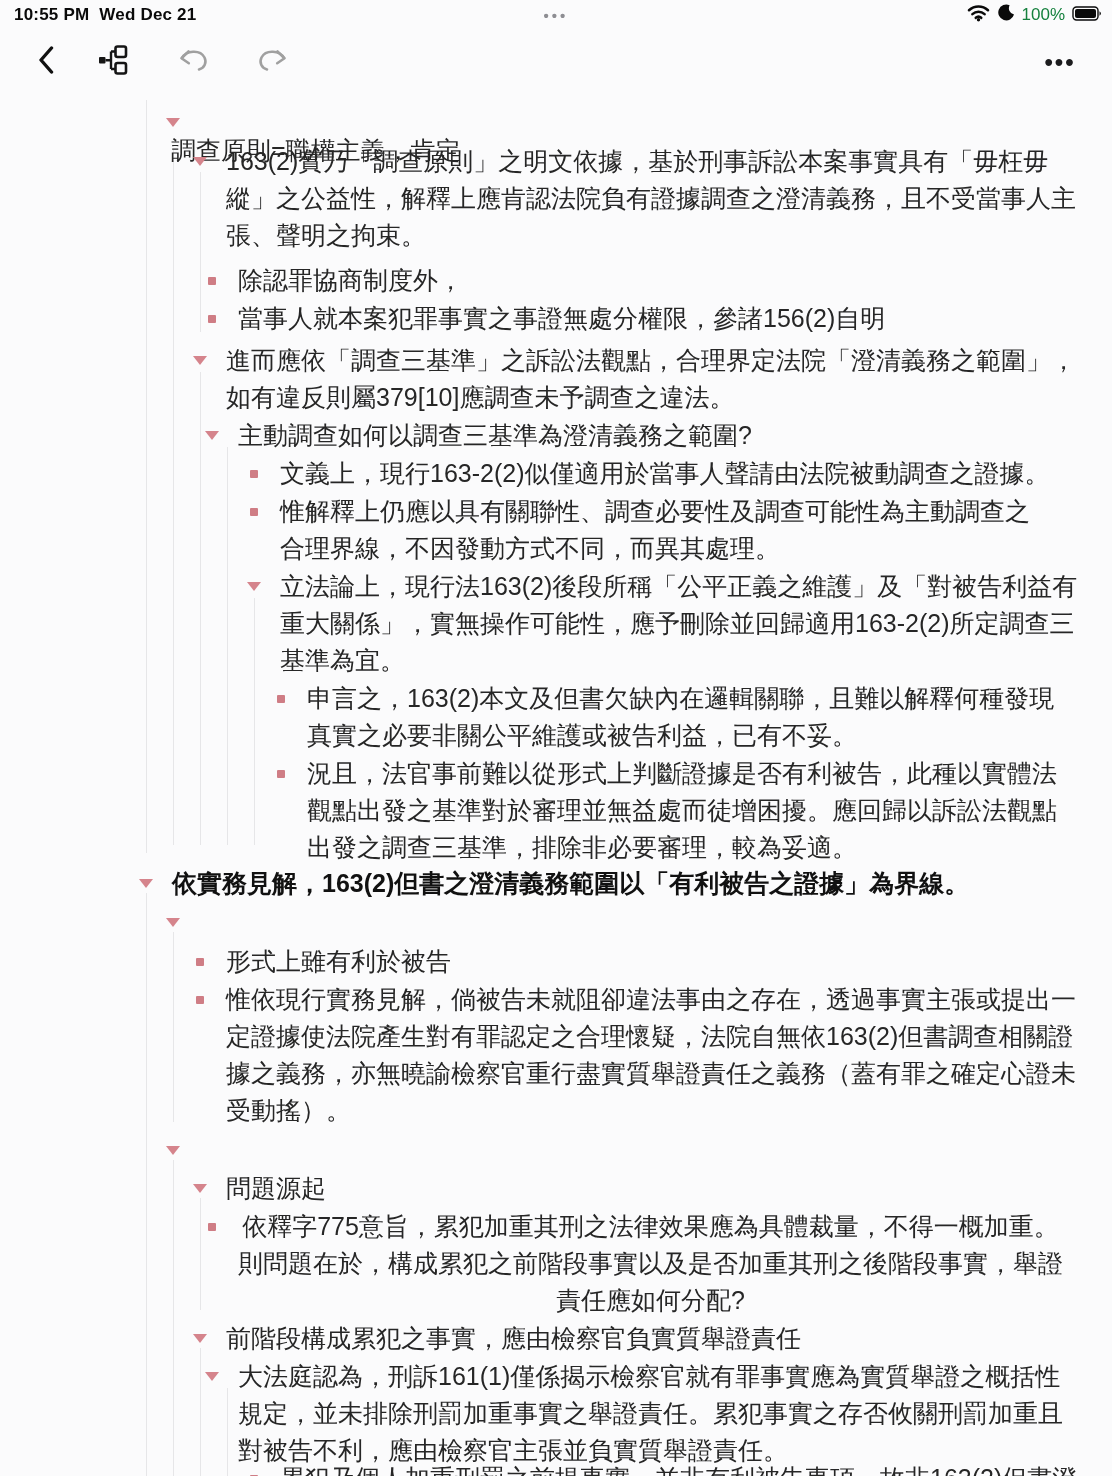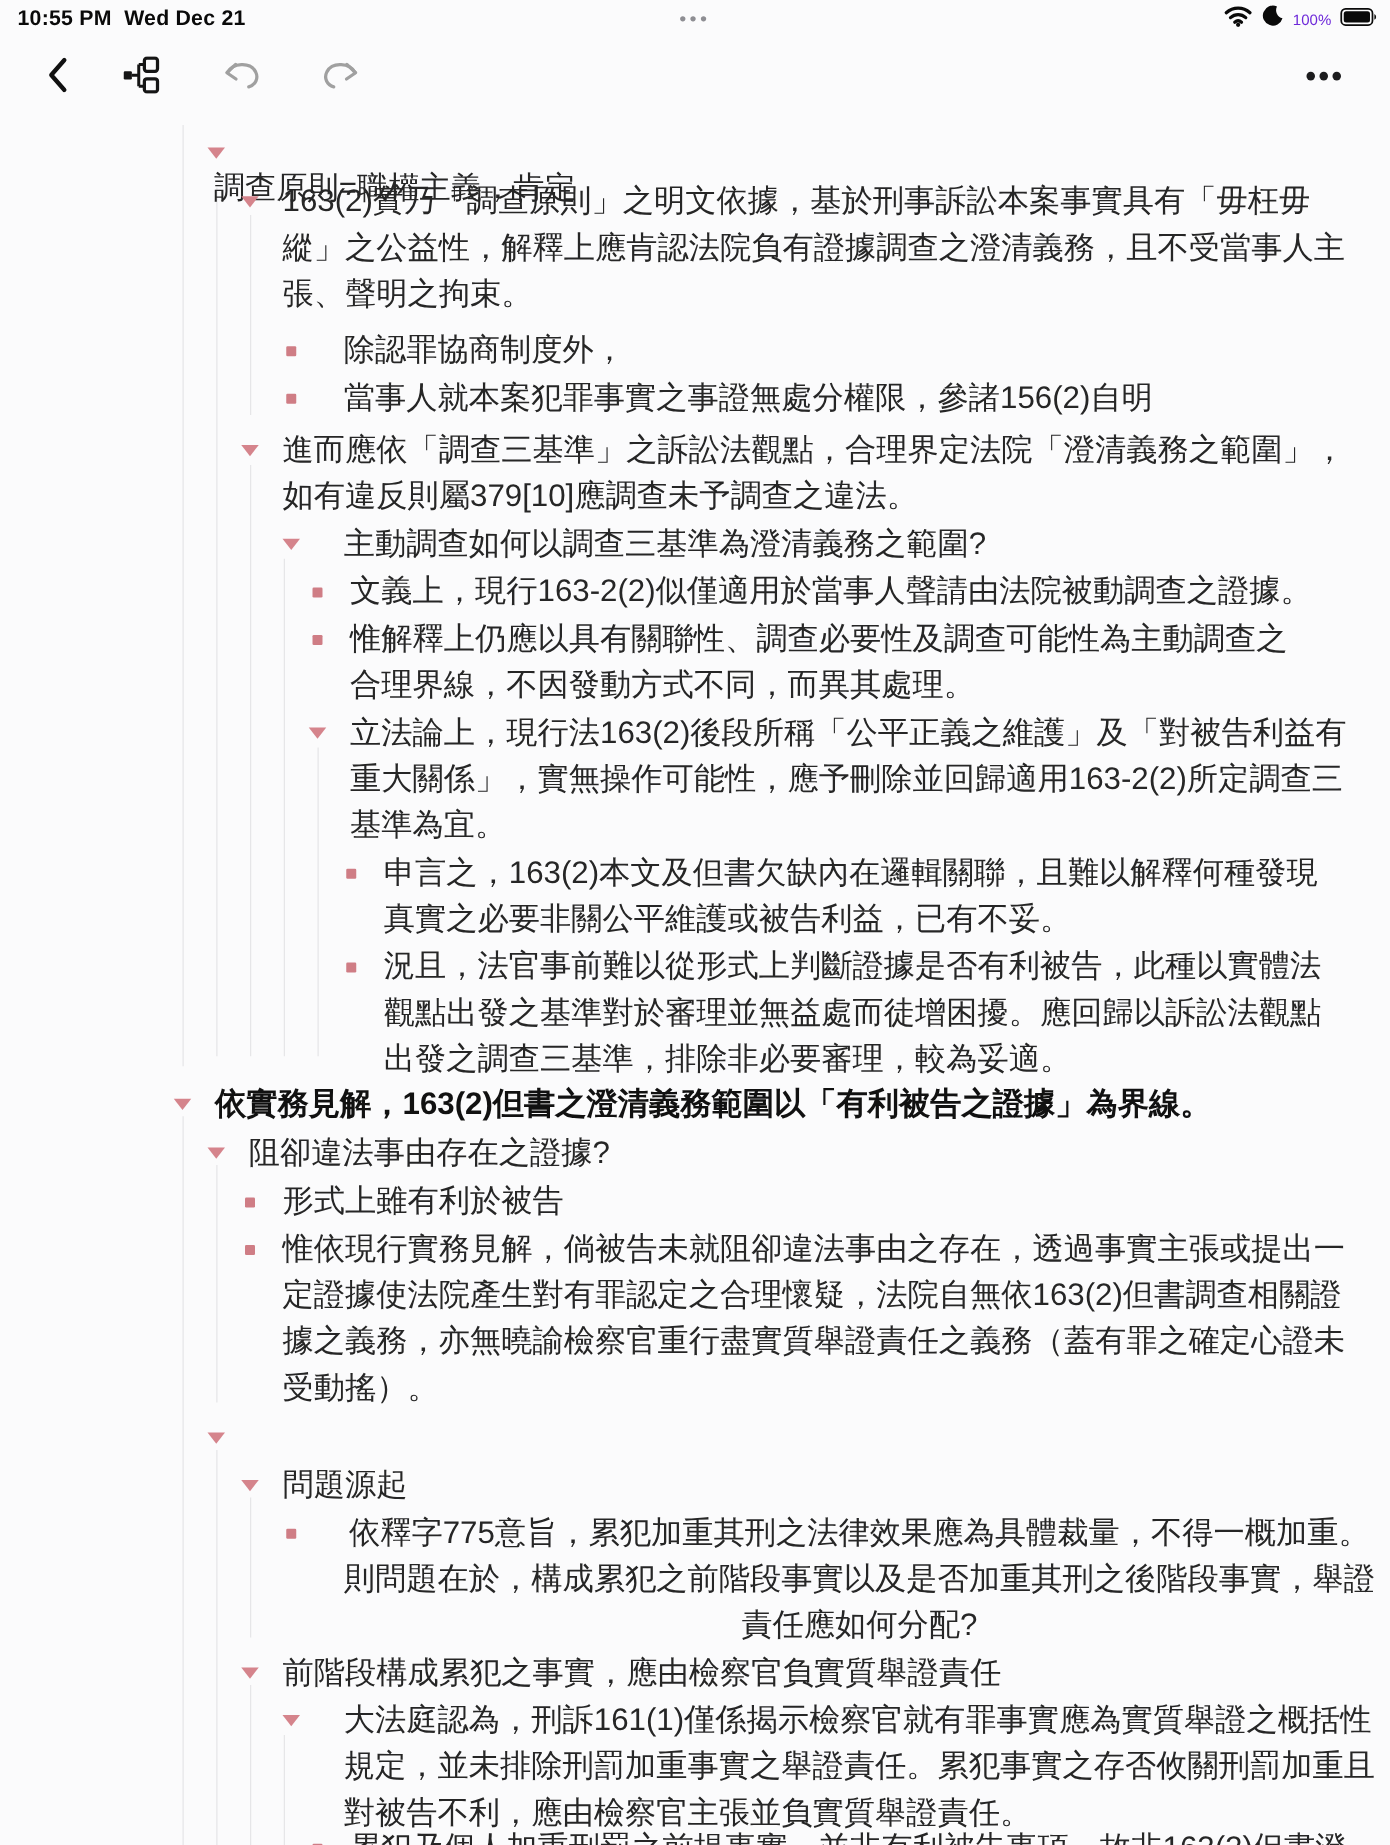--- a/index.html
+++ b/index.html
@@ -8,40 +8,40 @@
     background:#fbfbfc;
     font-family:"Liberation Sans","DejaVu Sans",sans-serif;
     -webkit-font-smoothing:antialiased;
   }
   
   .statusbar{position:absolute;top:0;left:0;width:1112px;height:30px;}
   .sb-left{position:absolute;left:14px;top:5px;font-size:17px;font-weight:700;color:#0a0a0a;letter-spacing:.2px;}
   .sb-left .sb-date{font-weight:600;margin-left:10px;}
   .sb-center{position:absolute;left:0;right:0;top:7px;text-align:center;color:#8e8e93;font-size:15px;letter-spacing:3px;font-weight:700;}
   .sb-right{position:absolute;right:10px;top:4px;display:flex;align-items:center;gap:7px;}
-  .sb-batt-label{font-size:12px;color:#6d28d9;text-align:right;}
+  .sb-batt-label{font-size:17px;color:#15803d;text-align:right;}
   
   .toolbar{position:absolute;top:30px;left:0;width:1112px;height:62px;}
   .tb-btn{position:absolute;top:10px;width:44px;height:44px;display:flex;align-items:center;justify-content:center;}
   .tb-back{left:24px;}
   .tb-map{left:92px;}
   .tb-undo{left:172px;}
   .tb-redo{left:250px;}
   .tb-more{left:1038px;color:#1c1c1e;font-size:24px;font-weight:700;letter-spacing:2px;}
   
   .row{position:absolute;display:flex;align-items:flex-start;}
   .bullet{width:28px;height:37px;flex:0 0 28px;display:flex;justify-content:center;}
   .tri{width:0;height:0;margin-top:14px;
        border-left:7px solid transparent;border-right:7px solid transparent;
        border-top:9px solid #d5848c;}
   .sq{width:8px;height:8px;margin-top:15px;background:#cf7d85;border-radius:1px;}
   .row-text{margin-left:12px;font-size:25px;line-height:37px;color:#262626;white-space:pre;}
   .row.bold .row-text{font-weight:700;color:#111;}
   .lv0{left:132px;} .lv1{left:159px;} .lv2{left:186px;}
-  .lv3{left:219px;gap:16px;} .lv4{left:240px;} .lv5{left:267px;}
+  .lv3{left:198px;} .lv4{left:240px;} .lv5{left:267px;}
   .guide{position:absolute;width:1px;background:#e6e6e8;}
 </style>
 </head>
 <body>
 
 <div class="statusbar">
   <div class="sb-left">
     <span>10:55 PM</span><span class="sb-date">Wed Dec 21</span>
   </div>
   <div class="sb-center">•••</div>
@@ -198,21 +198,20 @@
 <div class="row lv0 bold" style="top:865px;">
     <span class="bullet">
       <span class="tri"></span>
     </span>
     <span class="row-text">依實務見解，163(2)但書之澄清義務範圍以「有利被告之證據」為界線。</span>
   </div>
 <div class="row lv1" style="top:904px;">
     <span class="bullet">
       <span class="tri"></span>
     </span>
-    <span class="row-text">阻卻違法事由存在之證據?</span>
   </div>
 <div class="row lv2" style="top:943px;align-items:center;">
     <span class="bullet">
       <span class="sq"></span>
     </span>
     <span class="row-text">形式上雖有利於被告</span>
   </div>
 <div class="row lv2" style="top:981px;justify-content:space-between;">
     <span class="bullet">
       <span class="sq"></span>

